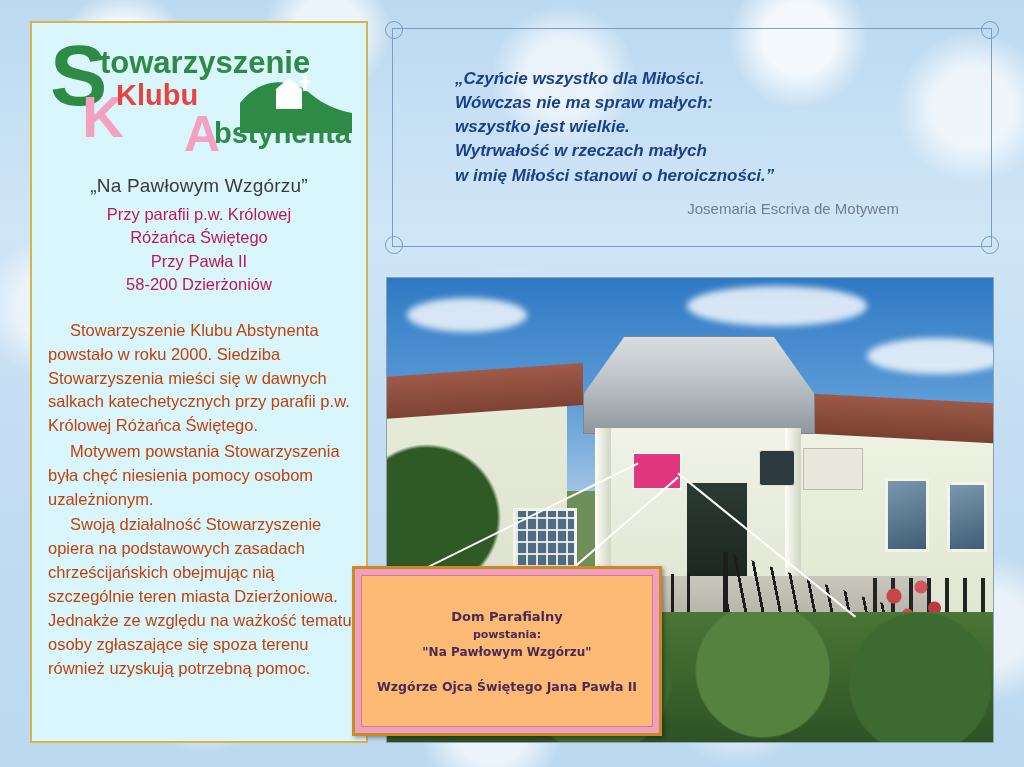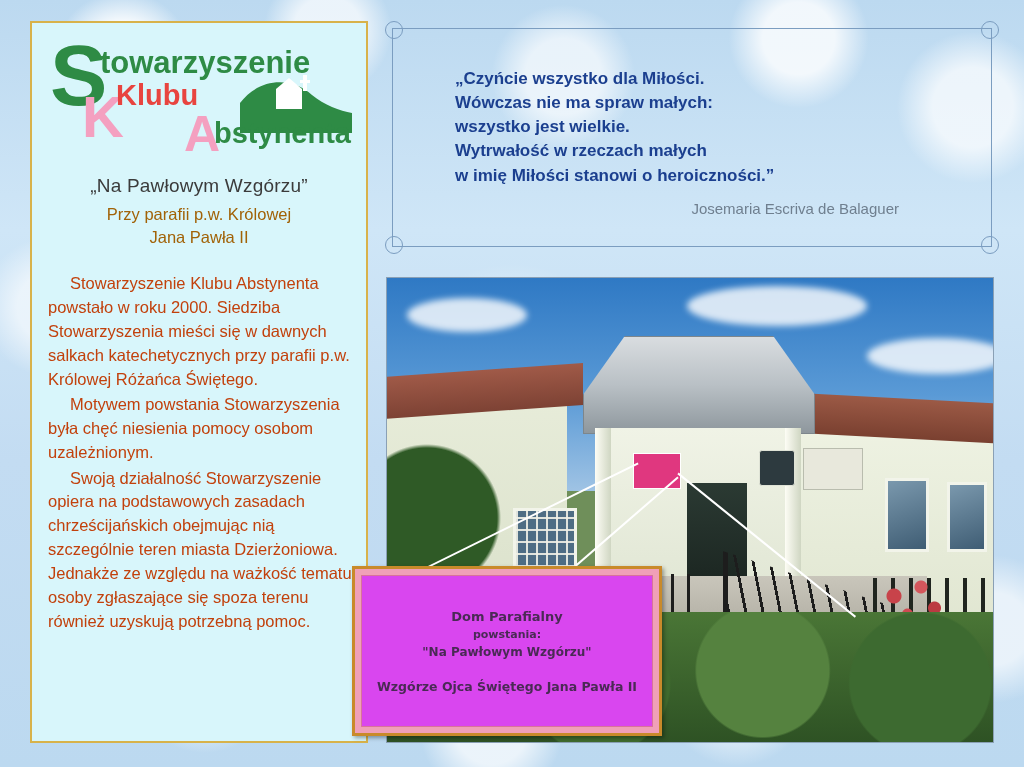--- a/index.html
+++ b/index.html
@@ -60,21 +60,21 @@
     text-align: center;
     font-size: 19px;
     color: #3b3b3b;
     margin-top: 2px;
     letter-spacing: 0.2px;
   }
 
   .addr {
     text-align: center;
     font-size: 16.5px;
-    color: #a16207;
+    color: #be185d;
     line-height: 1.42;
     margin-top: 6px;
   }
 
   .body-text {
     font-size: 16.5px;
     color: #c2410c;
     line-height: 1.45;
     margin: 22px 14px 0 16px;
     text-align: left;
@@ -110,20 +110,21 @@
   .curl-tr { right: -8px; top: -8px; }
   .curl-bl { left: -8px;  bottom: -8px; }
   .curl-br { right: -8px; bottom: -8px; }
 
   .quote-text {
     position: absolute;
     left: 62px;
     top: 38px;
     font-size: 17px;
     font-weight: bold;
+    font-style: italic;
     color: #1b3f8f;
     line-height: 1.42;
     white-space: pre-line;
   }
   .quote-author {
     position: absolute;
     right: 92px;
     top: 171px;
     font-size: 15px;
     color: #6f7f8f;
@@ -280,21 +281,21 @@
     width: 310px;
     height: 170px;
     background: #f0a0b8;
     border: 3px solid #c98a2a;
     box-sizing: border-box;
     box-shadow: 2px 2px 4px rgba(0,0,0,0.35);
   }
   .plaque-inner {
     position: absolute;
     inset: 6px;
-    background: #d946ef;
+    background: #fdba74;
     border: 1px solid #d9739a;
     display: flex;
     flex-direction: column;
     align-items: center;
     justify-content: center;
     gap: 4px;
     text-align: center;
     font-family: "DejaVu Sans", sans-serif;
     color: #4a2a55;
     font-weight: bold;
@@ -335,41 +336,43 @@
       <text x="140" y="118" font-family="Liberation Sans, sans-serif" font-size="50" font-weight="bold" fill="#f4a0c0">A</text>
 
       <text x="170" y="110" font-family="Liberation Sans, sans-serif" font-size="29" font-weight="bold" fill="#2e8b45">bstynenta</text>
     </svg>
   </div>
 
   <div class="slogan">„Na Pawłowym Wzgórzu”</div>
 
   <div class="addr">
     <div>Przy parafii p.w. Królowej</div>
-    <div>Jana Pawła II</div>
+    <div>Różańca Świętego</div>
+    <div>Przy Pawła II</div>
+    <div>58-200 Dzierżoniów</div>
   </div>
 
   <div class="body-text">
     <p class="first">Stowarzyszenie Klubu Abstynenta powstało w  roku 2000. Siedziba Stowarzyszenia mieści się w dawnych salkach katechetycznych przy parafii p.w. Królowej Różańca Świętego.</p>
     <p>Motywem powstania Stowarzyszenia była chęć niesienia pomocy osobom uzależnionym.</p>
     <p>Swoją działalność Stowarzyszenie opiera na podstawowych zasadach chrześcijańskich obejmując nią szczególnie teren miasta Dzierżoniowa. Jednakże ze względu na ważkość tematu osoby zgłaszające się spoza terenu również uzyskują potrzebną pomoc.</p>
   </div>
 </div>
 
 <div class="quote-box">
   <span class="scroll-curl curl-tl"></span>
   <span class="scroll-curl curl-tr"></span>
   <span class="scroll-curl curl-bl"></span>
   <span class="scroll-curl curl-br"></span>
   <div class="quote-text">„Czyńcie wszystko dla Miłości.
 Wówczas nie ma spraw małych:
 wszystko jest wielkie.
 Wytrwałość w rzeczach małych
 w imię Miłości stanowi o heroiczności.”</div>
-  <div class="quote-author">Josemaria Escriva de Balaguer</div>
+  <div class="quote-author">Josemaria Escriva de Motywem</div>
 </div>
 
 <div class="photo">
   <div class="sky">
     <div class="cloud" style="left:20px; top:20px; width:120px; height:34px;"></div>
     <div class="cloud" style="left:300px; top:8px; width:180px; height:40px;"></div>
     <div class="cloud" style="left:480px; top:60px; width:140px; height:36px;"></div>
   </div>
 
   <div class="wing-left"></div>

